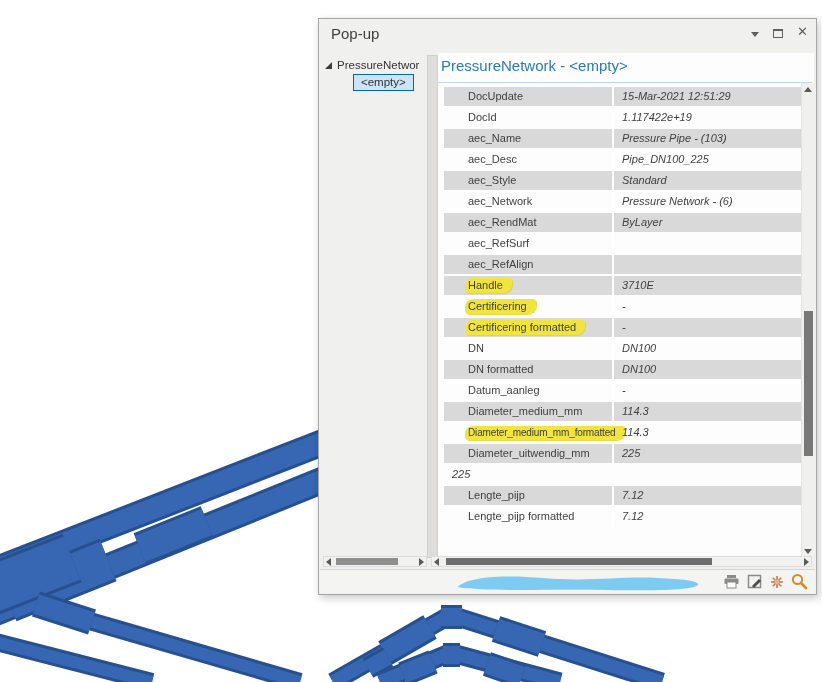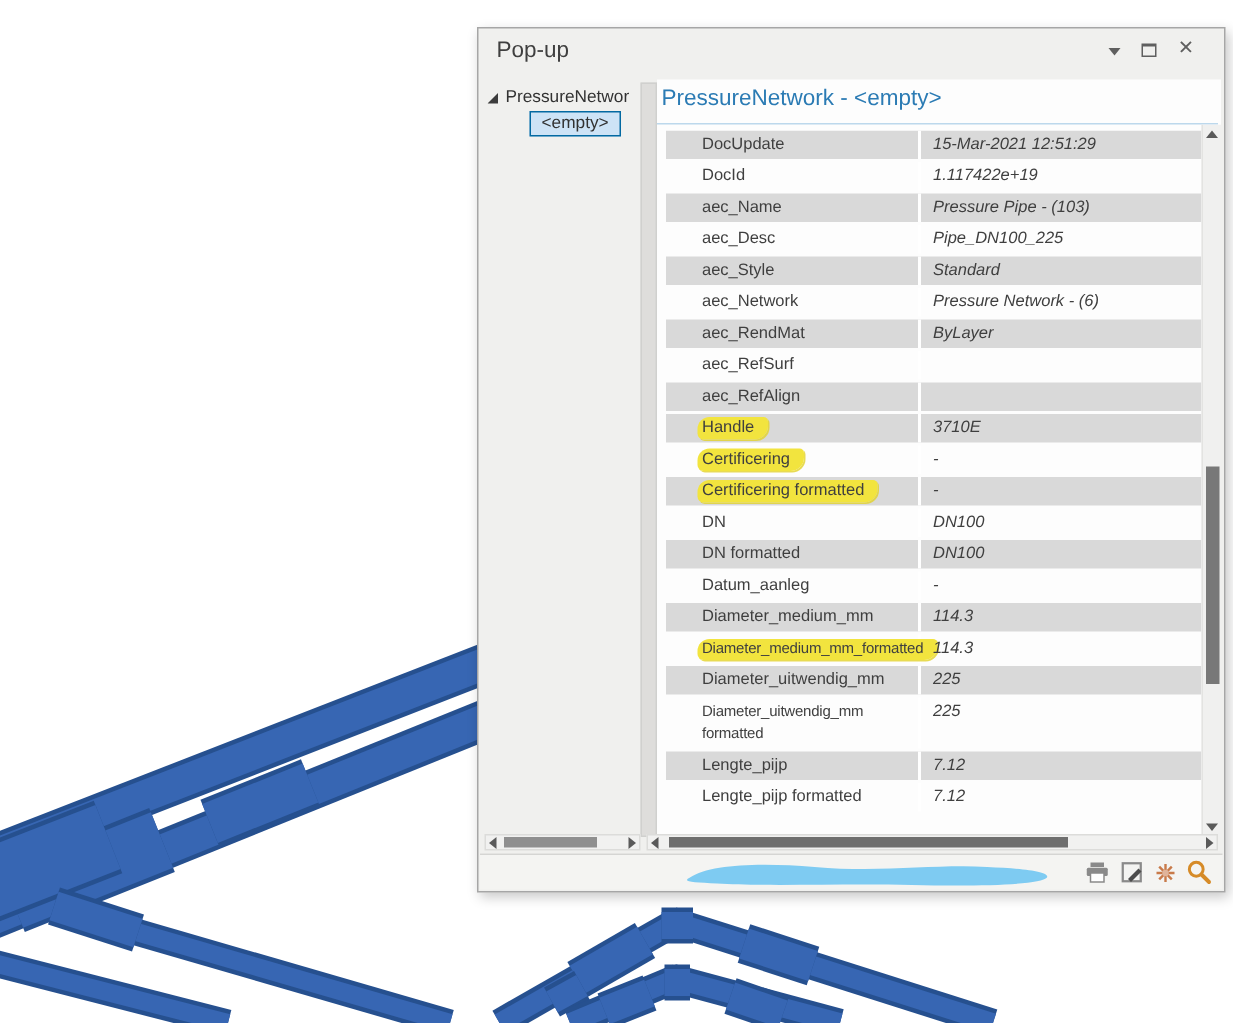--- a/index.html
+++ b/index.html
@@ -7,21 +7,21 @@
   #canvas{position:relative;width:822px;height:682px;overflow:hidden;background:#fff;}
 
   
   #pipes{position:absolute;left:0;top:0;z-index:0;}
   .po{stroke:#26508f;fill:none;stroke-linecap:butt;}
   .pf{stroke:#3766b3;fill:none;stroke-linecap:butt;}
 
   
   .popup{position:absolute;left:318px;top:18px;width:499px;height:577px;z-index:2;
          background:#f0f0ee;border:1px solid #a6a6a6;box-shadow:2px 3px 8px rgba(0,0,0,.22);}
-  .titlebar{position:absolute;left:0;top:0;right:12px;height:30px;}
+  .titlebar{position:absolute;left:0;top:0;right:0;height:30px;}
   .titlebar .title{position:absolute;left:12px;top:6px;font-size:15px;color:#3f3f3f;}
   .controls{position:absolute;right:8px;top:9px;display:flex;gap:14px;align-items:center;}
   .ctl{color:#5f5f5f;cursor:default;line-height:12px;}
   .caret{width:0;height:0;border-left:4px solid transparent;border-right:4px solid transparent;border-top:5px solid #5f5f5f;margin-top:3px;}
   .restore{width:10px;height:9px;border:1px solid #5f5f5f;border-top:2px solid #5f5f5f;}
   .closex{font-size:13px;margin-top:-2px;}
 
   
   .tree{position:absolute;left:6px;top:40px;width:102px;font-size:11.5px;color:#323232;}
   .tree-root{display:flex;align-items:center;gap:5px;white-space:nowrap;overflow:hidden;}
@@ -209,21 +209,20 @@
             </div>
             <div class="row long">
               <div class="name"><span class="hl-mark">Diameter_medium_mm_formatted</span></div>
               <div class="val">114.3</div>
             </div>
             <div class="row shaded">
               <div class="name">Diameter_uitwendig_mm</div>
               <div class="val">225</div>
             </div>
             <div class="row long">
-              <div class="name">Diameter_uitwendig_mm formatted</div>
               <div class="val">225</div>
             </div>
             <div class="row shaded">
               <div class="name">Lengte_pijp</div>
               <div class="val">7.12</div>
             </div>
             <div class="row">
               <div class="name">Lengte_pijp formatted</div>
               <div class="val">7.12</div>
             </div>

